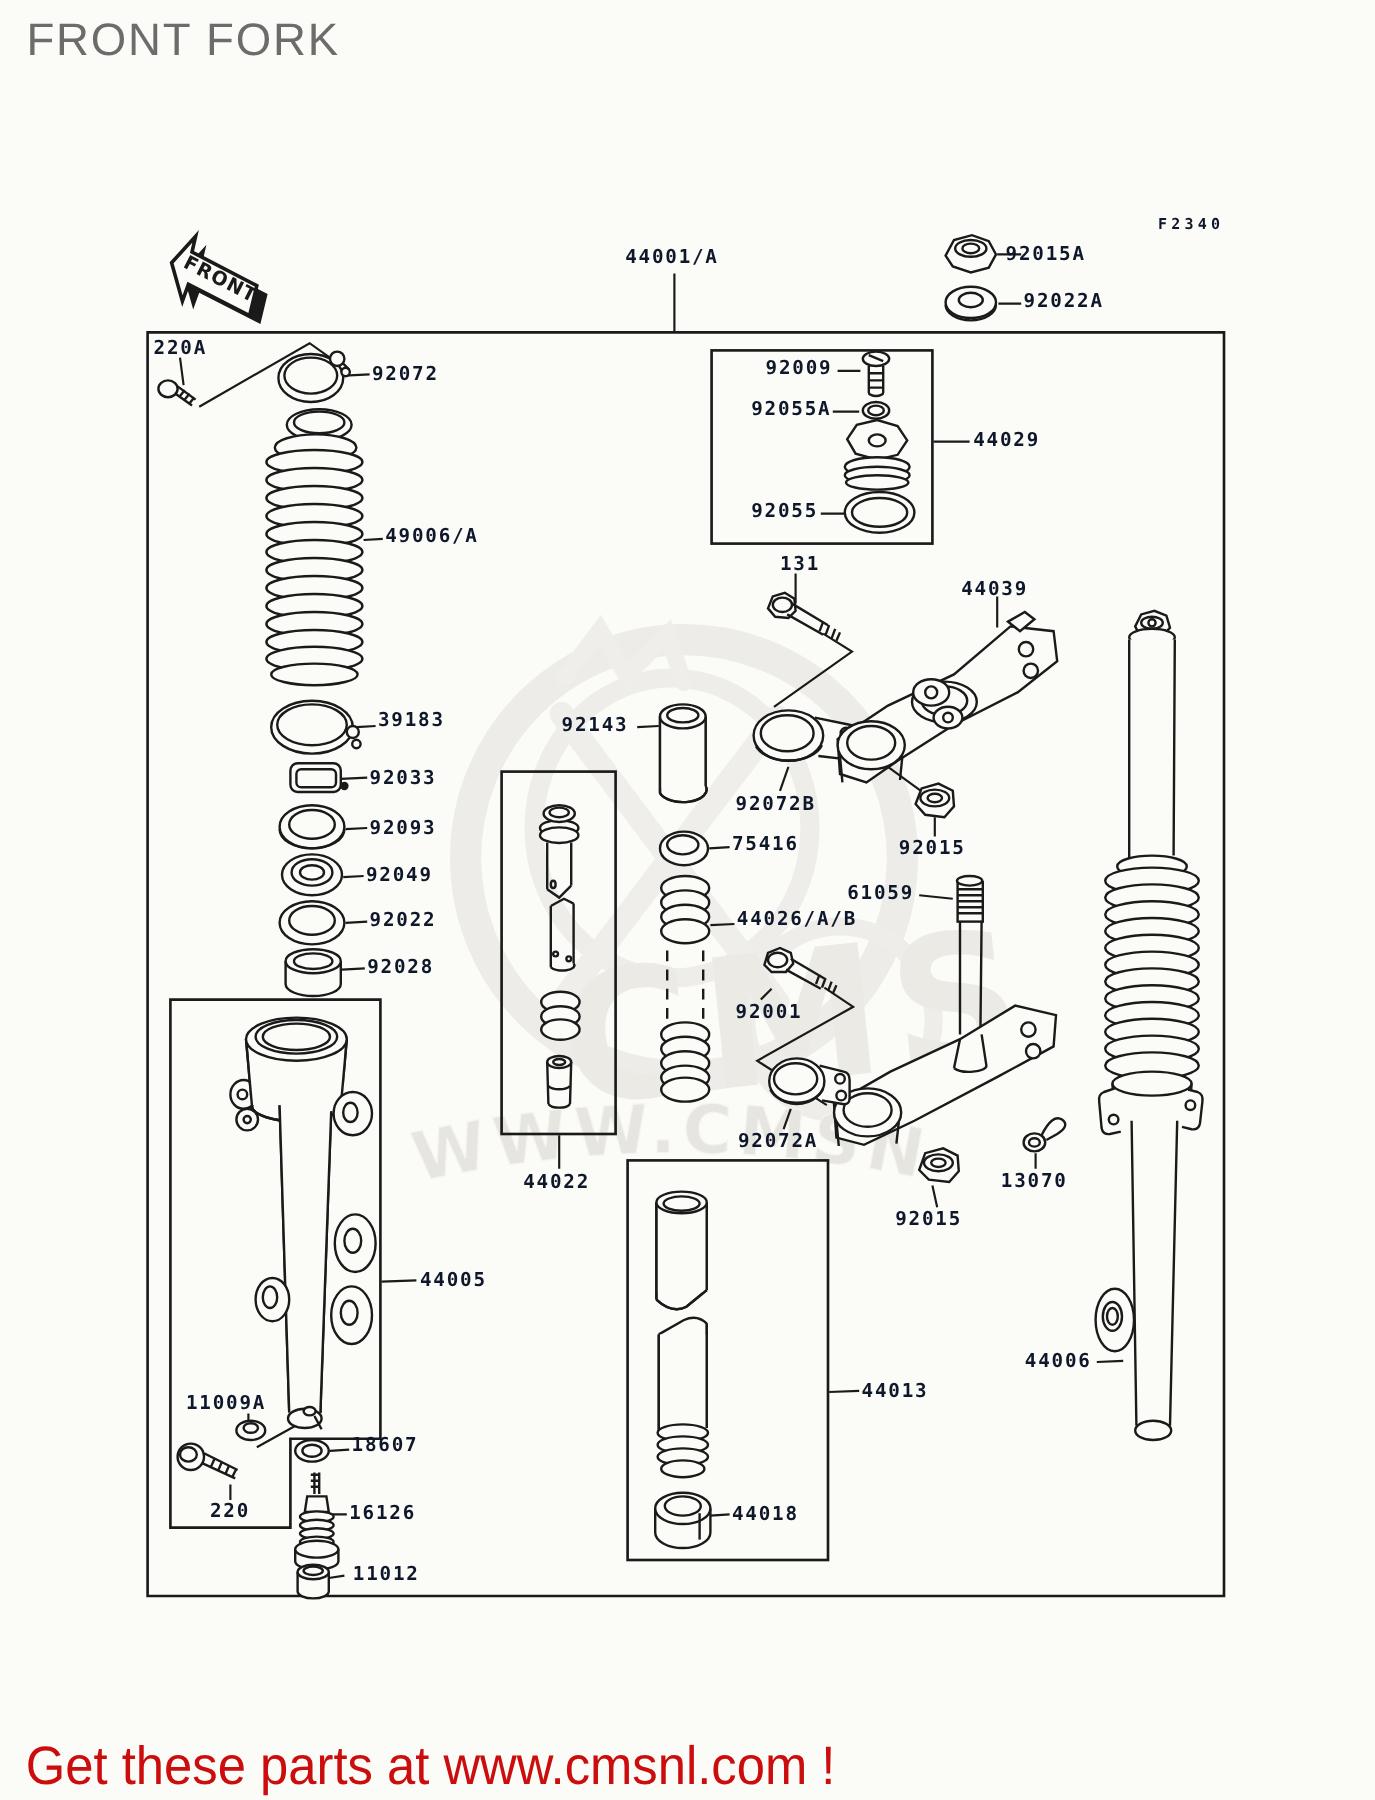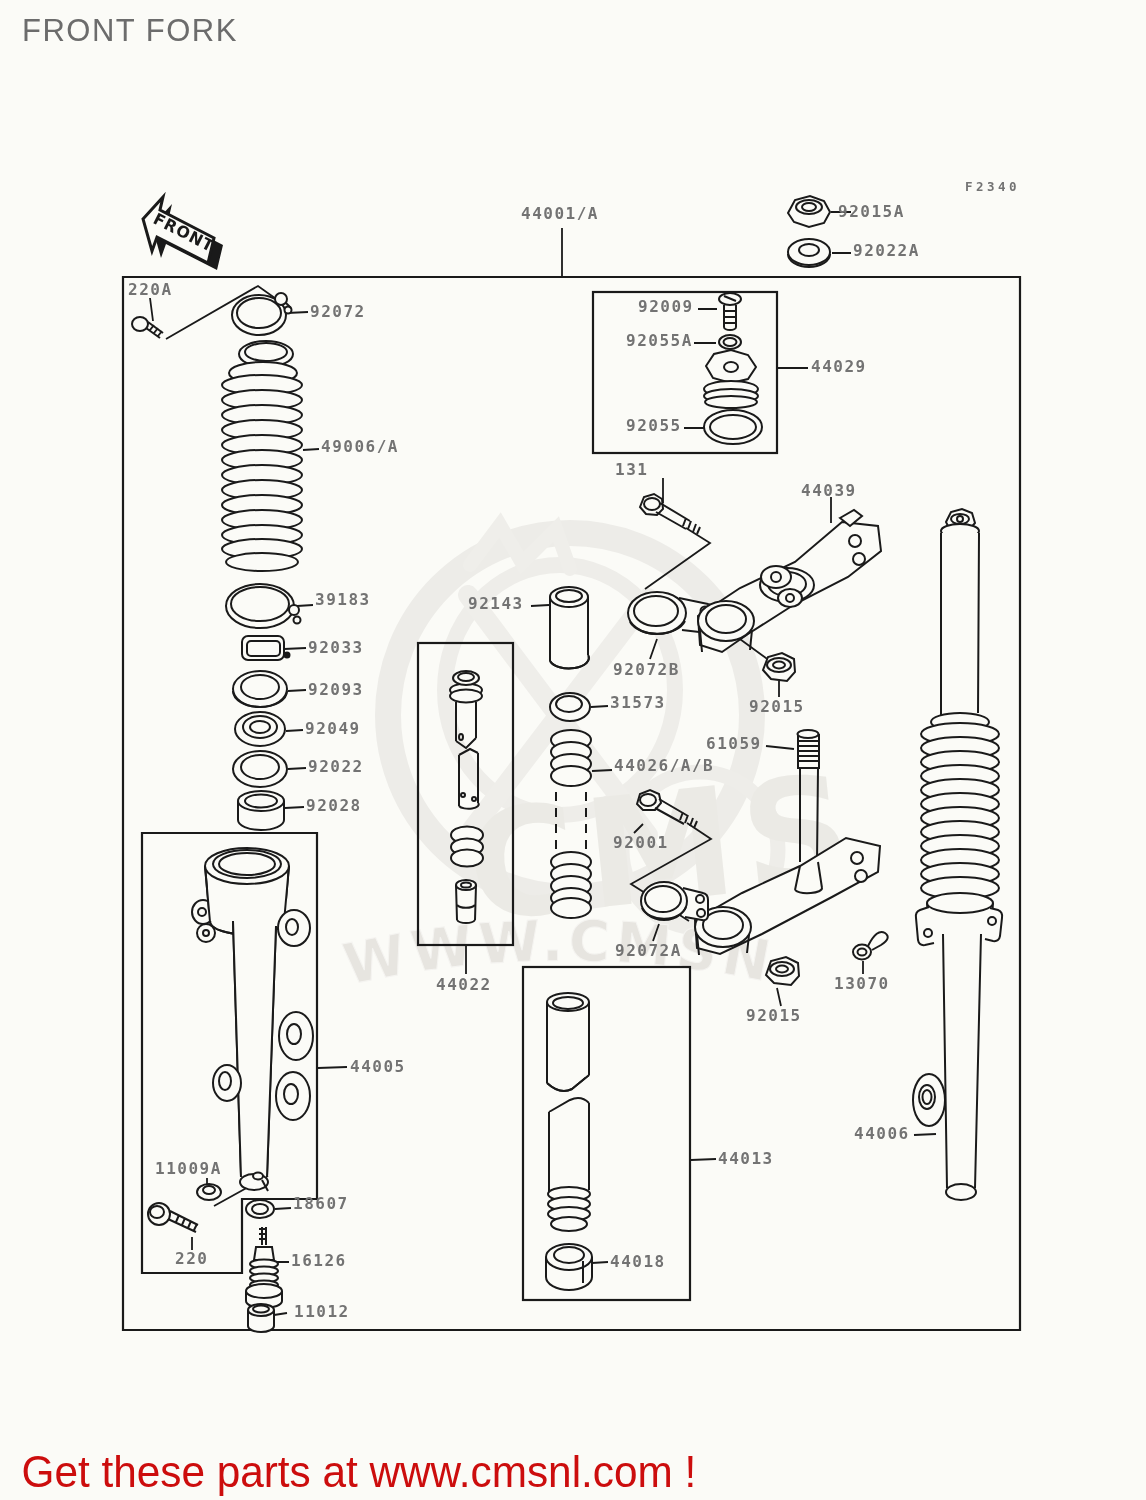--- a/index.html
+++ b/index.html
@@ -1,23 +1,23 @@
 <!DOCTYPE html>
 <html><head>
 <meta charset="utf-8">
 <style>
   html,body{margin:0;padding:0;background:#fbfbf7;}
   #stage{position:relative;width:1146px;height:1500px;margin:0 auto;background:#fbfbf7;overflow:hidden;
          font-family:"DejaVu Sans Mono",monospace;}
   #art{position:absolute;left:0;top:0;}
   .pl{position:absolute;font:700 16px "DejaVu Sans Mono",monospace;letter-spacing:1.5px;
-      color:#737373;white-space:nowrap;line-height:15px;}
+      color:#0f172a;white-space:nowrap;line-height:15px;}
   .pl-small{font-size:12.5px;letter-spacing:3.5px;font-weight:700;}
   #page-title{position:absolute;left:22px;top:13px;font-family:"Liberation Sans",sans-serif;
-      font-size:31px;color:#6c6c6c;letter-spacing:1.5px;}
+      font-size:38px;color:#6c6c6c;letter-spacing:1.5px;}
   #footer-banner{position:absolute;left:0;right:0;top:1446px;text-align:left;
       font-family:"Liberation Sans",sans-serif;font-size:45px;color:#cc0d0d;}
   #footer-banner span{display:inline-block;transform:scaleX(.94);}
 </style>
 </head>
 <body>
 
 <div id="stage">
 
 <svg id="art" width="1146" height="1500" viewBox="0 0 1146 1500">
@@ -406,31 +406,31 @@
   <span class="pl" style="left:521px;top:206px">44001/A</span>
   <span class="pl" style="left:838px;top:204px">92015A</span>
   <span class="pl" style="left:853px;top:243px">92022A</span>
   <span class="pl" style="left:128px;top:282px">220A</span>
   <span class="pl" style="left:310px;top:304px">92072</span>
   <span class="pl" style="left:638px;top:299px">92009</span>
   <span class="pl" style="left:626px;top:333px">92055A</span>
   <span class="pl" style="left:811px;top:359px">44029</span>
   <span class="pl" style="left:626px;top:418px">92055</span>
   <span class="pl" style="left:321px;top:439px">49006/A</span>
-  <span class="pl" style="left:615px;top:462px">131</span>
+  <span class="pl" style="left:650px;top:462px">131</span>
   <span class="pl" style="left:315px;top:592px">39183</span>
   <span class="pl" style="left:308px;top:640px">92033</span>
   <span class="pl" style="left:308px;top:682px">92093</span>
   <span class="pl" style="left:305px;top:721px">92049</span>
   <span class="pl" style="left:308px;top:759px">92022</span>
   <span class="pl" style="left:306px;top:798px">92028</span>
   <span class="pl" style="left:468px;top:596px">92143</span>
   <span class="pl" style="left:801px;top:483px">44039</span>
   <span class="pl" style="left:613px;top:662px">92072B</span>
-  <span class="pl" style="left:610px;top:695px">31573</span>
+  <span class="pl" style="left:610px;top:695px">75416</span>
   <span class="pl" style="left:706px;top:736px">61059</span>
   <span class="pl" style="left:614px;top:758px">44026/A/B</span>
   <span class="pl" style="left:749px;top:699px">92015</span>
   <span class="pl" style="left:613px;top:835px">92001</span>
   <span class="pl" style="left:615px;top:943px">92072A</span>
   <span class="pl" style="left:834px;top:976px">13070</span>
   <span class="pl" style="left:746px;top:1008px">92015</span>
   <span class="pl" style="left:436px;top:977px">44022</span>
   <span class="pl" style="left:350px;top:1059px">44005</span>
   <span class="pl" style="left:718px;top:1151px">44013</span>

